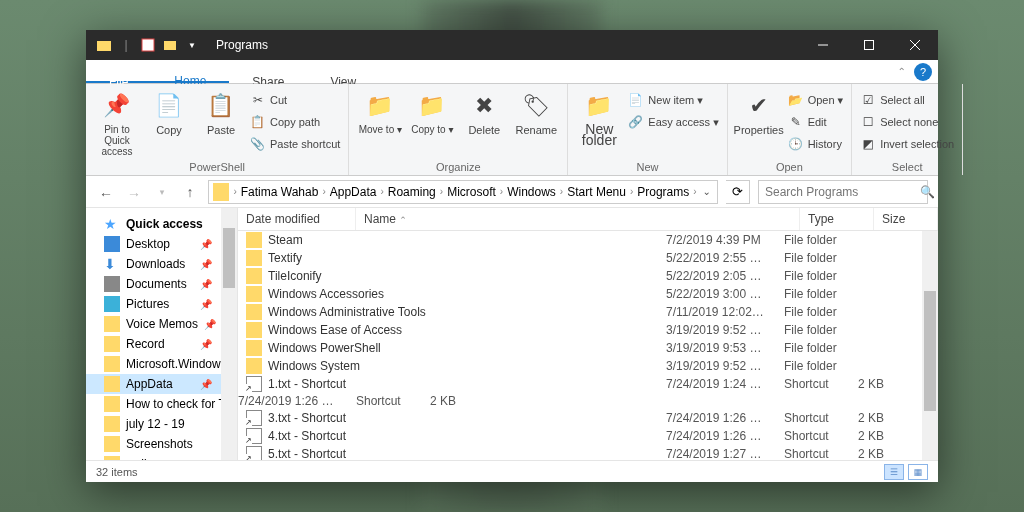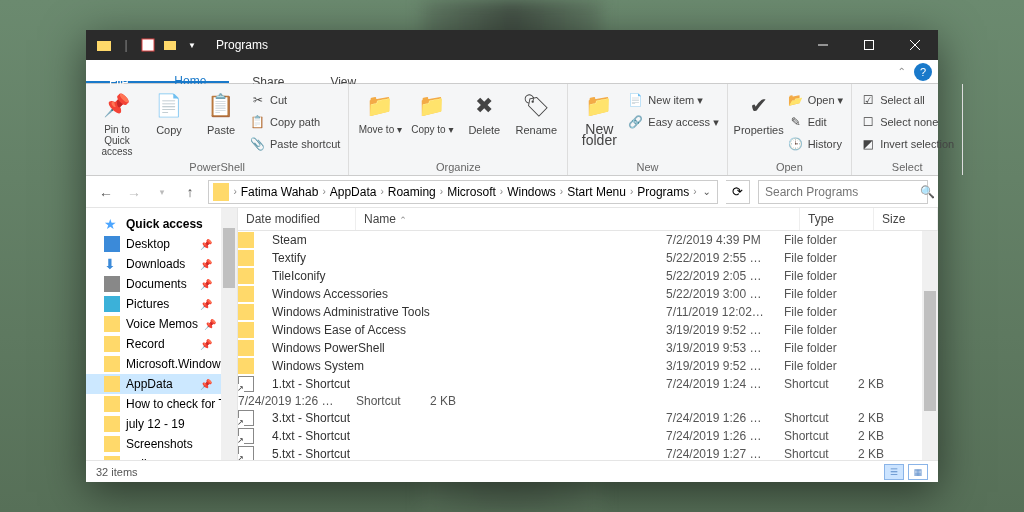--- a/index.html
+++ b/index.html
@@ -57,21 +57,21 @@
 .file-header { display: flex; border-bottom: 1px solid #e5e5e5; color: #444; }
 .fh-col { padding: 4px 8px; border-right: 1px solid #eee; }
 .fh-name { flex: 1; }
 .fh-date { width: 118px; }
 .fh-type { width: 74px; }
 .fh-size { width: 64px; }
 .file-list { flex: 1; overflow: hidden; position: relative; }
 .file-scroll { position: absolute; right: 0; top: 0; bottom: 0; width: 16px; background: #f0f0f0; }
 .file-thumb { position: absolute; right: 2px; top: 60px; width: 12px; height: 120px; background: #c0c0c0; }
 .file-row { display: flex; align-items: center; padding: 1px 0; color: #333; }
-.fr-name { flex: 1; display: flex; align-items: center; gap: 18px; padding-left: 0; }
+.fr-name { flex: 1; display: flex; align-items: center; gap: 6px; padding-left: 8px; }
 .fr-date { width: 118px; color: #555; }
 .fr-type { width: 74px; color: #555; }
 .fr-size { width: 80px; color: #555; }
 .fico { width: 16px; height: 16px; flex-shrink: 0; }
 .fico.folder { background: #ffd96a; }
 .fico.shortcut { background: #fff; border: 1px solid #888; position: relative; }
 .fico.shortcut::after { content: "↗"; position: absolute; bottom: -2px; left: -2px; font-size: 8px; background: #fff; }
 .status { height: 22px; border-top: 1px solid #e5e5e5; display: flex; align-items: center; font-size: 11px; padding: 0 10px; color: #555; }
 .status-icons { margin-left: auto; display: flex; gap: 4px; }
 .status-icons .si { width: 20px; height: 16px; border: 1px solid #8ab4e8; display: flex; align-items: center; justify-content: center; font-size: 9px; color: #5a8bc9; }

